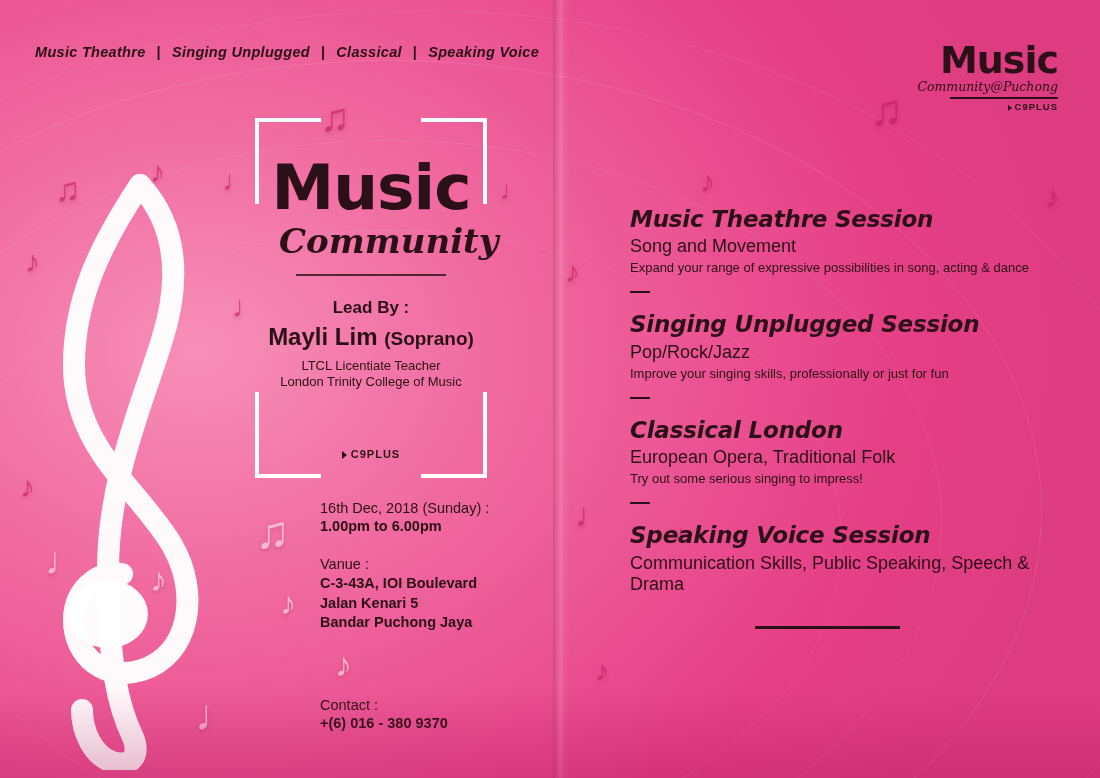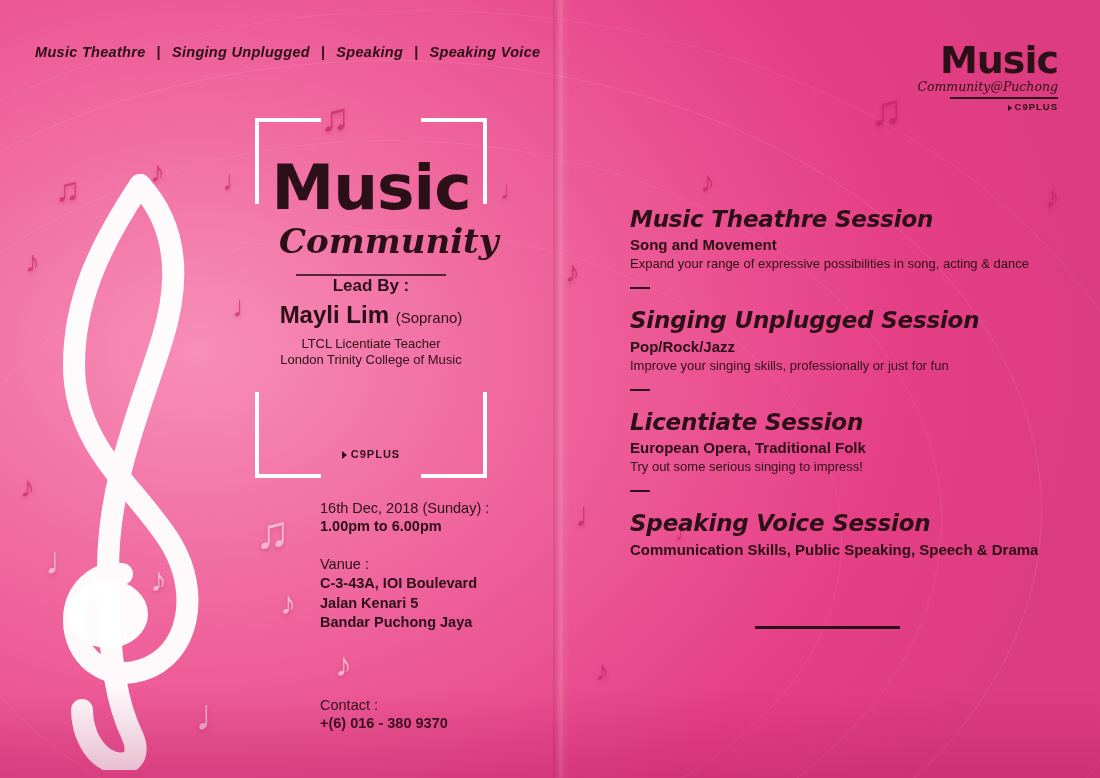--- a/index.html
+++ b/index.html
@@ -129,33 +129,34 @@
     margin-left: 24px;
   }
   .rule-sm {
     width: 150px;
     height: 2px;
     background: #2c1017;
     margin: 13px auto 0;
     opacity: .8;
   }
   .lead-by {
+    margin-top: 22px;
     font-size: 17px;
     font-weight: bold;
     color: #2c1017;
   }
   .lead-name {
     margin-top: 5px;
     font-size: 24px;
     font-weight: bold;
     color: #2c1017;
   }
   .lead-name .soprano {
-    font-size: 15px;
-    font-weight: normal;
+    font-size: 19px;
+    font-weight: bold;
   }
   .lead-cred {
     margin-top: 7px;
     font-size: 13px;
     line-height: 1.25;
     color: #2c1017;
   }
   .cplus-mark {
     position: absolute;
     left: 0;
@@ -243,22 +244,22 @@
   .session .s-title {
     font-family: "DejaVu Sans", sans-serif;
     font-style: italic;
     font-weight: bold;
     font-size: 23px;
     letter-spacing: -.2px;
     line-height: 1.15;
     color: #2c1017;
   }
   .session .s-sub {
-    font-size: 15px;
-    font-weight: bold;
+    font-size: 18px;
+    font-weight: normal;
     margin-top: 4px;
   }
   .session .s-desc {
     font-size: 13px;
     margin-top: 3px;
   }
   .s-dash {
     width: 20px;
     height: 2px;
     background: #2c1017;
@@ -331,21 +332,21 @@
     <ellipse cx="96" cy="464" rx="40" ry="34" fill="#ffffff" opacity="0.97"></ellipse>
   </svg>
 
   <div class="fold"></div>
 
   <div class="top-nav">
     <span class="item">Music Theathre</span>
     <span class="sep">|</span>
     <span class="item">Singing Unplugged</span>
     <span class="sep">|</span>
-    <span class="item">Speaking</span>
+    <span class="item">Classical</span>
     <span class="sep">|</span>
     <span class="item">Speaking Voice</span>
   </div>
 
   <div class="card">
     <div class="brk" style="left:0; top:0;"></div>
     <div class="brk" style="right:0; top:0;"></div>
     <div class="brk" style="left:0; bottom:0;"></div>
     <div class="brk" style="right:0; bottom:0;"></div>
     <div class="vl" style="left:0; top:0; height:86px;"></div>
@@ -409,21 +410,21 @@
     </div>
 
     <div class="session">
       <div class="s-title">Singing Unplugged Session</div>
       <div class="s-sub">Pop/Rock/Jazz</div>
       <div class="s-desc">Improve your singing skills, professionally or just for fun</div>
       <div class="s-dash"></div>
     </div>
 
     <div class="session">
-      <div class="s-title">Licentiate Session</div>
+      <div class="s-title">Classical London</div>
       <div class="s-sub">European Opera, Traditional Folk</div>
       <div class="s-desc">Try out some serious singing to impress!</div>
       <div class="s-dash"></div>
     </div>
 
     <div class="session">
       <div class="s-title">Speaking Voice Session</div>
       <div class="s-sub">Communication Skills, Public Speaking,  Speech  &amp;  Drama</div>
     </div>
 

